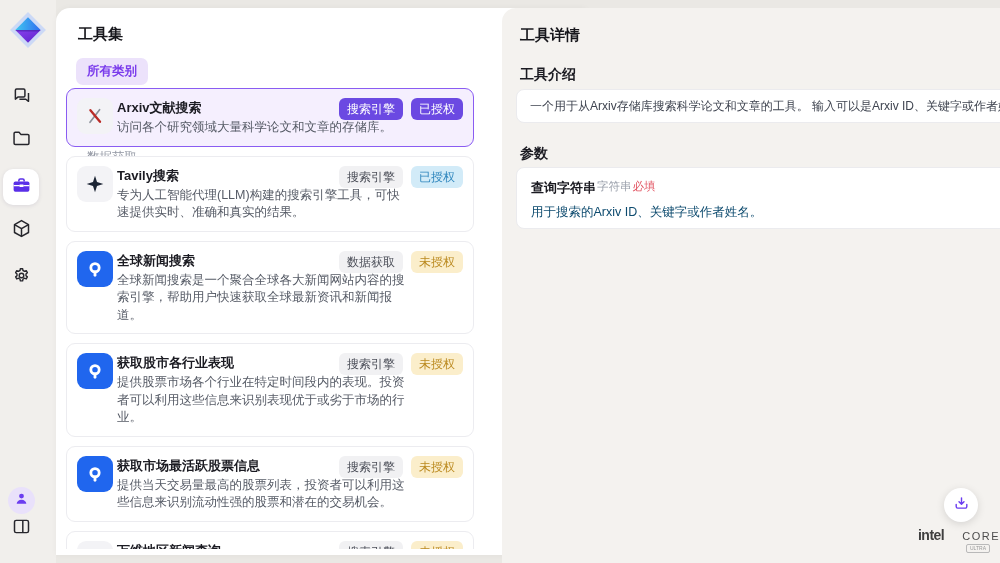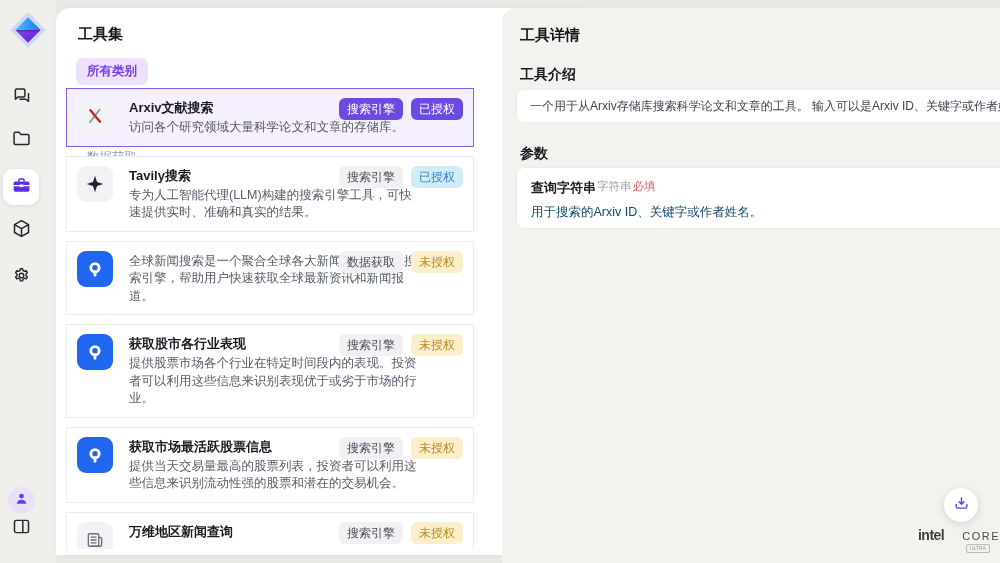--- a/index.html
+++ b/index.html
@@ -20,22 +20,22 @@
   
   .list-panel { position:absolute; left:56px; top:8px; width:530px; height:547px;
     background:#fff; border-top-left-radius:14px; box-shadow:0 0 6px rgba(0,0,0,.04); }
   .panel-title { position:absolute; left:22px; top:17px; font-size:15px; font-weight:bold; color:#17171c; }
   .tabs { position:absolute; left:20px; top:50px; display:flex; gap:16px;flex-direction:column; }
   .tab { font-size:12.5px; color:#9297a3; padding:5px 11px; border-radius:7px; cursor:pointer; }
   .tab.active { background:#ece2fb; color:#7a3bec; font-weight:bold; }
 
   .cards { position:absolute; left:10px; top:80px; width:408px; bottom:6px;
     overflow:hidden; display:flex; flex-direction:column; gap:9px; }
-  .tool-card { position:relative; flex:none; display:flex; gap:16px; align-items:flex-start;
-    padding:9px 12px 9px 10px; background:#fff; border:1px solid #ececf0; border-radius:0; cursor:pointer; }
+  .tool-card { position:relative; flex:none; display:flex; gap:4px; align-items:flex-start;
+    padding:9px 12px 9px 10px; background:#fff; border:1px solid #ececf0; border-radius:9px; cursor:pointer; }
   .tool-card.selected { background:#f5effe; border:1.6px solid #8a5cf2; }
   .tool-icon { flex:none; width:36px; height:36px; border-radius:9px; background:#f3f3f6;
     display:flex; align-items:center; justify-content:center; }
   .tool-icon svg { width:20px; height:20px; }
   .tool-name { font-size:13px; line-height:18px; font-weight:bold; color:#1b1b22; padding-top:1px; }
   .tool-desc { font-size:12.5px; line-height:17.5px; color:#565b66; max-width:292px; margin-top:2px; }
   .tool-tags { position:absolute; top:9px; right:10px; display:flex; gap:8px; }
   .tag { font-size:12px; line-height:16px; padding:3px 8px; border-radius:6px; white-space:nowrap; }
   .tag-purple { background:#6b49e2; color:#ffffff; }
   .tag-gray   { background:#f1f1f3; color:#4d505a; }
@@ -207,20 +207,21 @@
   </div>
 
   <div class="tool-card">
     <div class="tool-icon" style="background: rgb(32, 102, 238);">
             <svg viewBox="0 0 24 24">
               <circle cx="12" cy="10.5" r="5" fill="none" stroke="#ffffff" stroke-width="3.4"></circle>
               <path d="M12 15.5v4" stroke="#ffffff" stroke-width="3.4" stroke-linecap="round"></path>
             </svg>
           </div>
     <div class="tool-main">
+      <div class="tool-name">全球新闻搜索</div>
       <div class="tool-desc">全球新闻搜索是一个聚合全球各大新闻网站内容的搜索引擎，帮助用户快速获取全球最新资讯和新闻报道。</div>
     </div>
     <div class="tool-tags">
       <span class="tag tag-category tag-gray">数据获取</span>
       <span class="tag tag-auth tag-amber">未授权</span>
     </div>
   </div>
 
   <div class="tool-card">
     <div class="tool-icon" style="background: rgb(32, 102, 238);">

